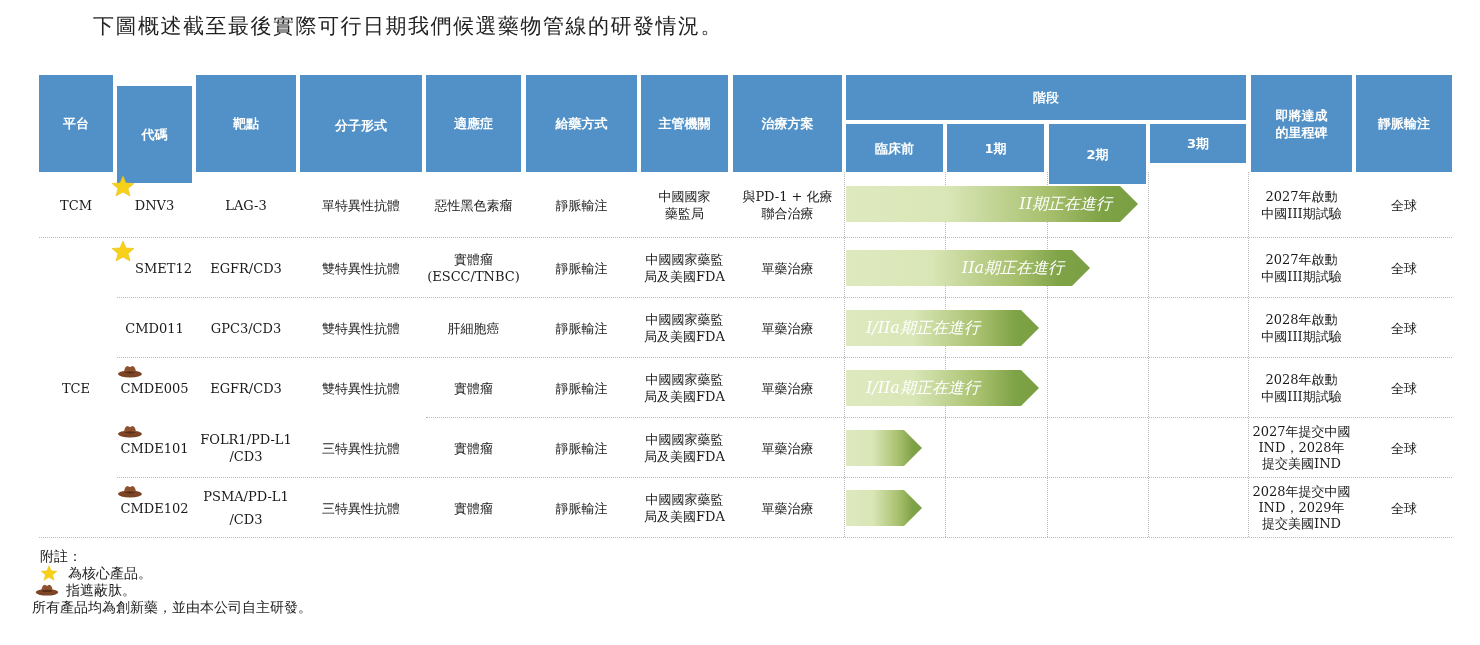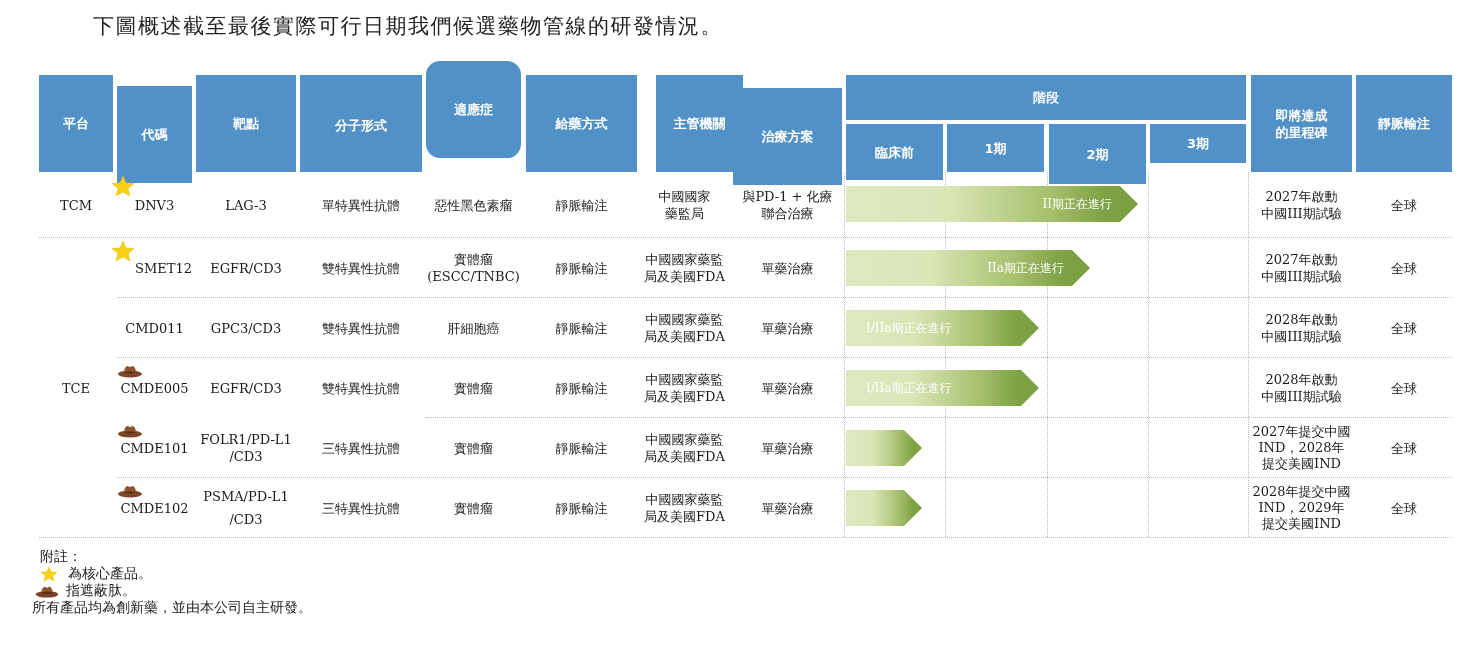--- a/index.html
+++ b/index.html
@@ -8,59 +8,59 @@
   .intro { position: absolute; left: 93px; top: 12px; font-size: 21px; letter-spacing: 1.5px; color: #222; }
   .hdr { position: absolute; background: #5191c7; color: #fff; display: flex; align-items: center; justify-content: center;
          text-align: center; font-family: "DejaVu Sans", "Liberation Sans", sans-serif; font-size: 13px; font-weight: bold; line-height: 17px; }
   .cell { position: absolute; display: flex; align-items: center; justify-content: center; text-align: center;
           font-size: 13px; line-height: 17px; color: #1a1a1a; }
   .hline { position: absolute; height: 0; border-top: 1px dotted #b9b9b9; }
   .vline { position: absolute; width: 0; border-left: 1px dotted #b9b9b9; }
   .arrow { position: absolute; height: 36px; display: flex; align-items: center; justify-content: flex-end;
            clip-path: polygon(0 0, calc(100% - 18px) 0, 100% 50%, calc(100% - 18px) 100%, 0 100%);
            background: linear-gradient(to right, #dfe9bf 0%, #d9e6b6 35%, #a6bf6c 70%, #7ea246 88%, #7a9e42 100%); }
-  .arrow span { color: #ffffff; font-size: 12px; padding-right: 26px; white-space: nowrap; }
+  .arrow span { color: #ffffff; font-style: italic; font-size: 16px; padding-right: 26px; white-space: nowrap; }
   .arrow.left span { position: absolute; left: 20px; padding-right: 0; }
   .icon { position: absolute; }
   .notes { position: absolute; left: 34px; top: 548px; font-size: 14px; line-height: 17px; color: #222; }
-  .notes .row { display: flex; align-items: flex-end; }
+  .notes .row { display: flex; align-items: flex-start; }
 </style>
 </head>
 <body>
 
 <div class="intro">下圖概述截至最後實際可行日期我們候選藥物管線的研發情況。</div>
 
 <div class="hdr" style="left:39px;top:75px;width:74px;height:97px;">
     <span>平台</span>
   </div>
 <div class="hdr" style="left:117px;top:86px;width:75px;height:97px;">
     <span>代碼</span>
   </div>
 <div class="hdr" style="left:196px;top:75px;width:100px;height:97px;">
     <span>靶點</span>
   </div>
 <div class="hdr" style="left:300px;top:75px;width:122px;height:97px;align-items:flex-start;padding-top:0;">
     <span style="margin-top:42px;">分子形式</span>
   </div>
-<div class="hdr" style="left:426px;top:61px;width:95px;height:97px;border-radius:14px;">
+<div class="hdr" style="left:426px;top:75px;width:95px;height:97px;">
     <span>適應症</span>
   </div>
 <div class="hdr" style="left:526px;top:75px;width:111px;height:97px;">
     <span>給藥方式</span>
   </div>
-<div class="hdr" style="left:641px;top:75px;width:87px;height:97px;margin-left:15px;">
+<div class="hdr" style="left:641px;top:75px;width:87px;height:97px;">
     <span>主管機關</span>
   </div>
-<div class="hdr" style="left:733px;top:88px;width:109px;height:97px;">
+<div class="hdr" style="left:733px;top:75px;width:109px;height:97px;">
     <span>治療方案</span>
   </div>
 <div class="hdr" style="left:846px;top:75px;width:400px;height:45px;">
     <span>階段</span>
   </div>
-<div class="hdr" style="left:846px;top:124px;width:97px;height:56px;">
+<div class="hdr" style="left:846px;top:124px;width:97px;height:48px;">
     <span>臨床前</span>
   </div>
 <div class="hdr" style="left:947px;top:124px;width:97px;height:48px;">
     <span>1期</span>
   </div>
 <div class="hdr" style="left:1049px;top:124px;width:97px;height:60px;">
     <span>2期</span>
   </div>
 <div class="hdr" style="left:1150px;top:124px;width:96px;height:39px;">
     <span>3期</span>

